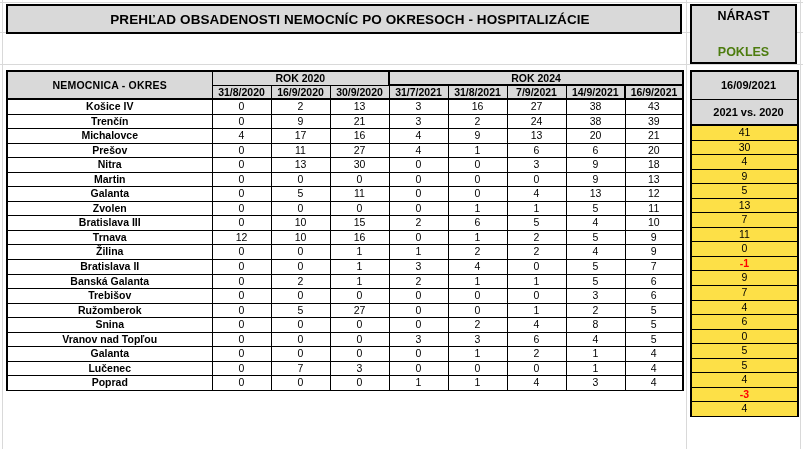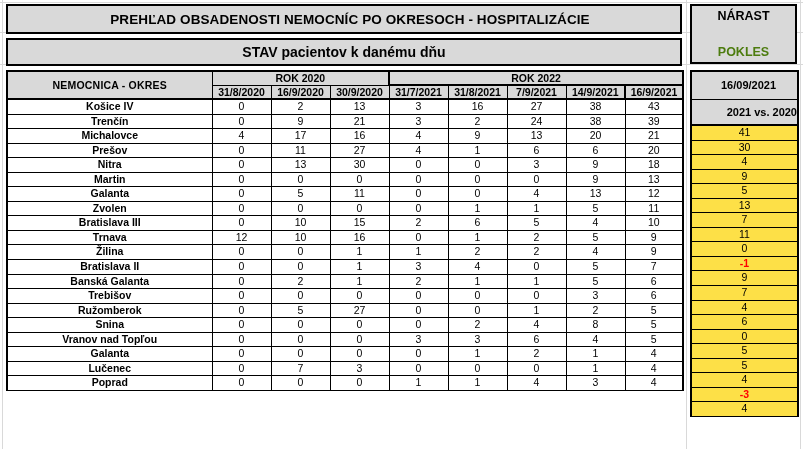--- a/index.html
+++ b/index.html
@@ -162,21 +162,21 @@
     overflow: hidden;
   }
   #rt th {
     background: #d9d9d9;
     font-weight: bold;
     font-size: 11px;
     border-width: 2.5px;
     padding-left: 8px;
   }
   #rt th.t-date { border-bottom-width: 1.3px !important; }
-  #rt th.t-cmp  { border-top-width: 1.3px !important; border-bottom-width: 2.5px !important; text-align: right; }
+  #rt th.t-cmp  { border-top-width: 1.3px !important; border-bottom-width: 2.5px !important; }
   #rt td.diff {
     background: #fde047;
     border-left-width: 2.5px !important;
     border-right-width: 2.5px !important;
     height: 13.55px;
     line-height: 13.55px;
   }
   #rt td.diff.neg { color: #ff0000; font-weight: bold; }
 </style>
 </head>
@@ -188,39 +188,38 @@
   <div class="gridline-v" style="left:686px"></div>
   <div class="gridline-v" style="left:800px"></div>
   <div class="gridline-h" style="top:2px"></div>
   <div class="gridline-h" style="top:32px"></div>
   <div class="gridline-h" style="top:64px"></div>
 
   <div class="panel" id="main-block">
 
     <div class="band" id="title-band">PREHĽAD OBSADENOSTI NEMOCNÍC PO OKRESOCH - HOSPITALIZÁCIE</div>
 
-    <div class="band" id="subtitle-band">STAV pacientov k danému dňu</div>
 
     <table id="grid">
       <colgroup>
         <col style="width:205px">
         <col style="width:59px">
           <col style="width:59px">
           <col style="width:59px">
         <col style="width:59px">
           <col style="width:59px">
           <col style="width:59px">
           <col style="width:59px">
           <col style="width:58px">
       </colgroup>
       <thead>
         <tr>
           <th class="name-head" rowspan="2">NEMOCNICA - OKRES</th>
           <th class="year-head" colspan="3">ROK 2020</th>
-          <th class="year-head outer-thick" colspan="5">ROK 2022</th>
+          <th class="year-head outer-thick" colspan="5">ROK 2024</th>
         </tr>
         <tr>
           <th class="date-head">31/8/2020</th>
           <th class="date-head hl-yellow">16/9/2020</th>
           <th class="date-head">30/9/2020</th>
           <th class="date-head">31/7/2021</th>
           <th class="date-head">31/8/2021</th>
           <th class="date-head">7/9/2021</th>
           <th class="date-head">14/9/2021</th>
           <th class="date-head hl-green outer-thick">16/9/2021</th>

